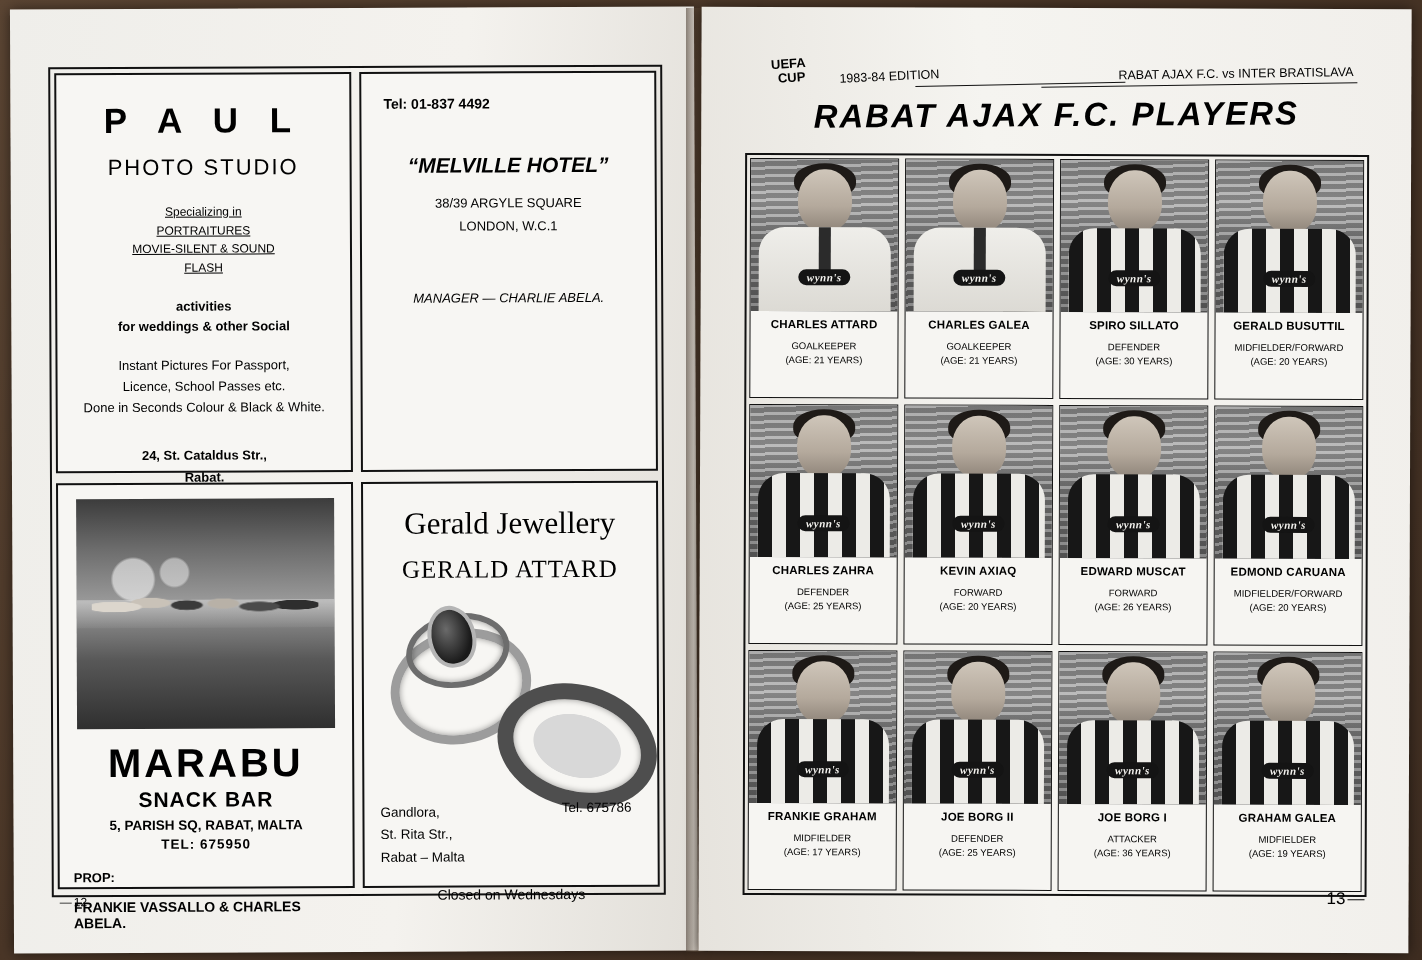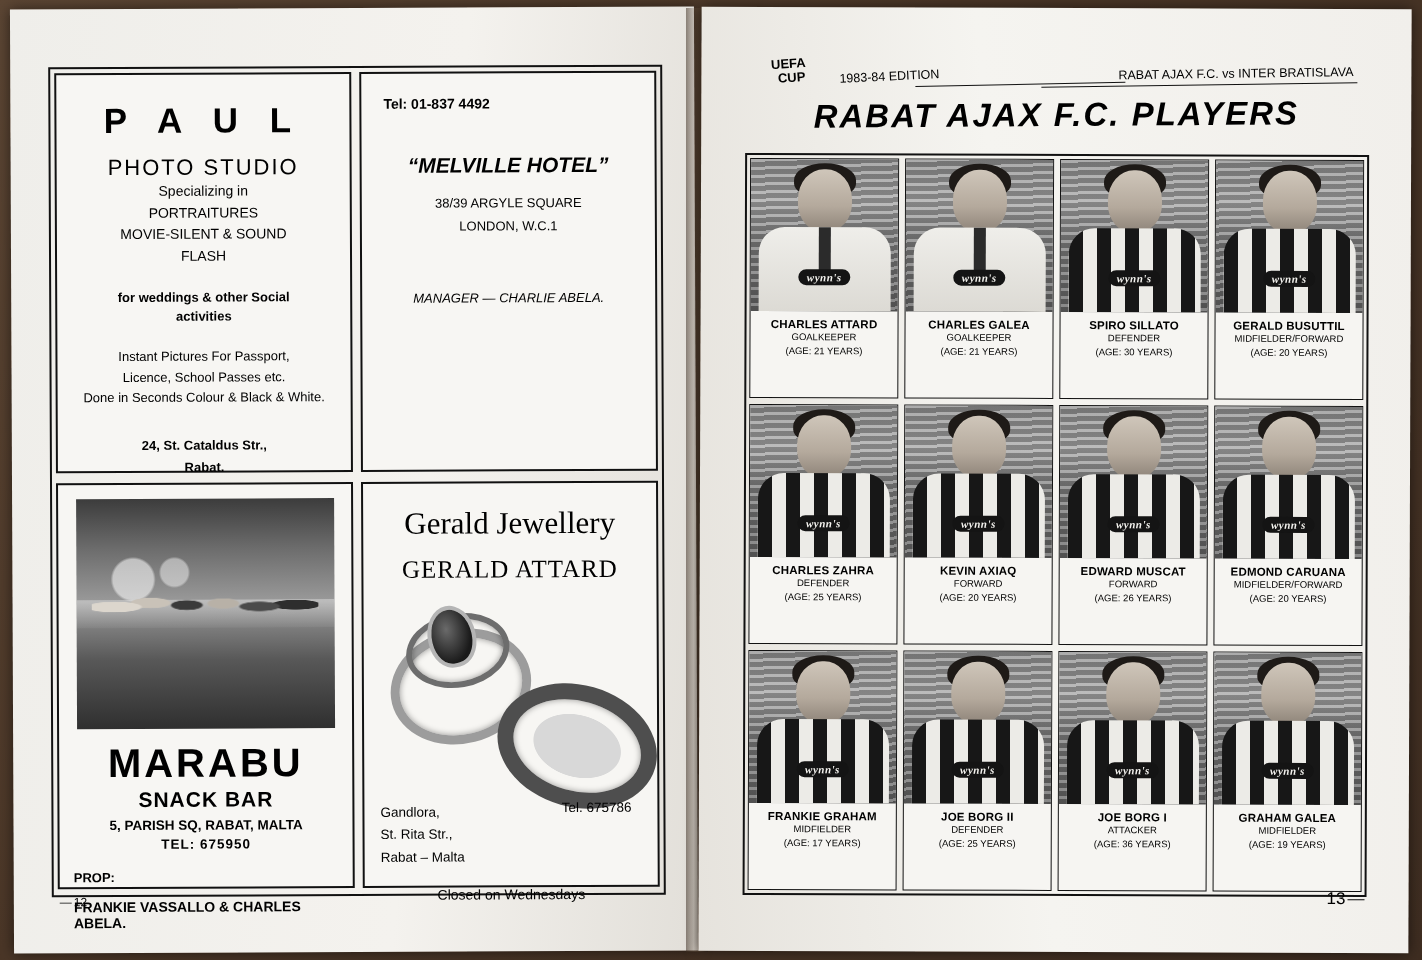--- a/index.html
+++ b/index.html
@@ -81,21 +81,21 @@
     font-weight: bold;
     font-size: 35px;
     letter-spacing: 11px;
     margin-top: 26px;
   }
   .paul-sub {
     font-size: 22px;
     letter-spacing: 2px;
     margin-top: 14px;
   }
-  .paul-spec { font-size: 14px; line-height: 1.55; }
+  .paul-spec { font-size: 12px; margin-top: 22px; line-height: 1.55; text-decoration: underline; }
   .paul-wed { font-size: 13px; font-weight: bold; margin-top: 20px; line-height: 1.5; }
   .paul-inst { font-size: 13px; margin-top: 20px; line-height: 1.6; }
   .paul-addr { font-size: 13px; margin-top: 26px; line-height: 1.7; font-weight: bold; }
 
   .mel-tel { font-size: 14px; font-weight: bold; margin: 22px 0 0 22px; }
   .mel-name {
     font-size: 21px; font-weight: bold; font-style: italic;
     margin-top: 42px; text-align: center;
   }
   .mel-addr { font-size: 13px; margin-top: 14px; text-align: center; line-height: 1.8; }
@@ -287,21 +287,21 @@
     font-family: "Liberation Serif", serif;
     font-style: italic; font-weight: bold;
     font-size: 11px; padding: 2px 9px;
     border-radius: 9px;
     letter-spacing: 0.5px;
     white-space: nowrap;
   }
   .pname {
     font-size: 11.5px; font-weight: bold; margin-top: 7px; text-align: center; letter-spacing: 0.2px;
   }
-  .ppos { font-size: 9.5px; margin-top: 1px; text-align: right; }
+  .ppos { font-size: 9.5px; margin-top: 10px; text-align: right; }
   .page { }
   .page-age { font-size: 9.5px; margin-top: 3px; text-align: center; }
 </style>
 </head>
 <body>
 
 <div class="scene">
 
   <div class="page page-left">
 
@@ -310,22 +310,22 @@
       <div class="ad ad-paul">
         <div class="paul-title center">P A U L</div>
         <div class="paul-sub center">PHOTO  STUDIO</div>
         <div class="paul-spec center">
           <div>Specializing in</div>
           <div>PORTRAITURES</div>
           <div>MOVIE-SILENT &amp; SOUND</div>
           <div>FLASH</div>
         </div>
         <div class="paul-wed center">
+          <div>activities</div>
           <div>for weddings &amp; other Social</div>
-          <div>activities</div>
         </div>
         <div class="paul-inst center">
           <div>Instant Pictures For Passport,</div>
           <div>Licence, School Passes etc.</div>
           <div>Done in Seconds Colour &amp; Black &amp; White.</div>
         </div>
         <div class="paul-addr center">
           <div>24, St. Cataldus Str.,</div>
           <div>Rabat.</div>
           <div>Tel:   22831</div>

